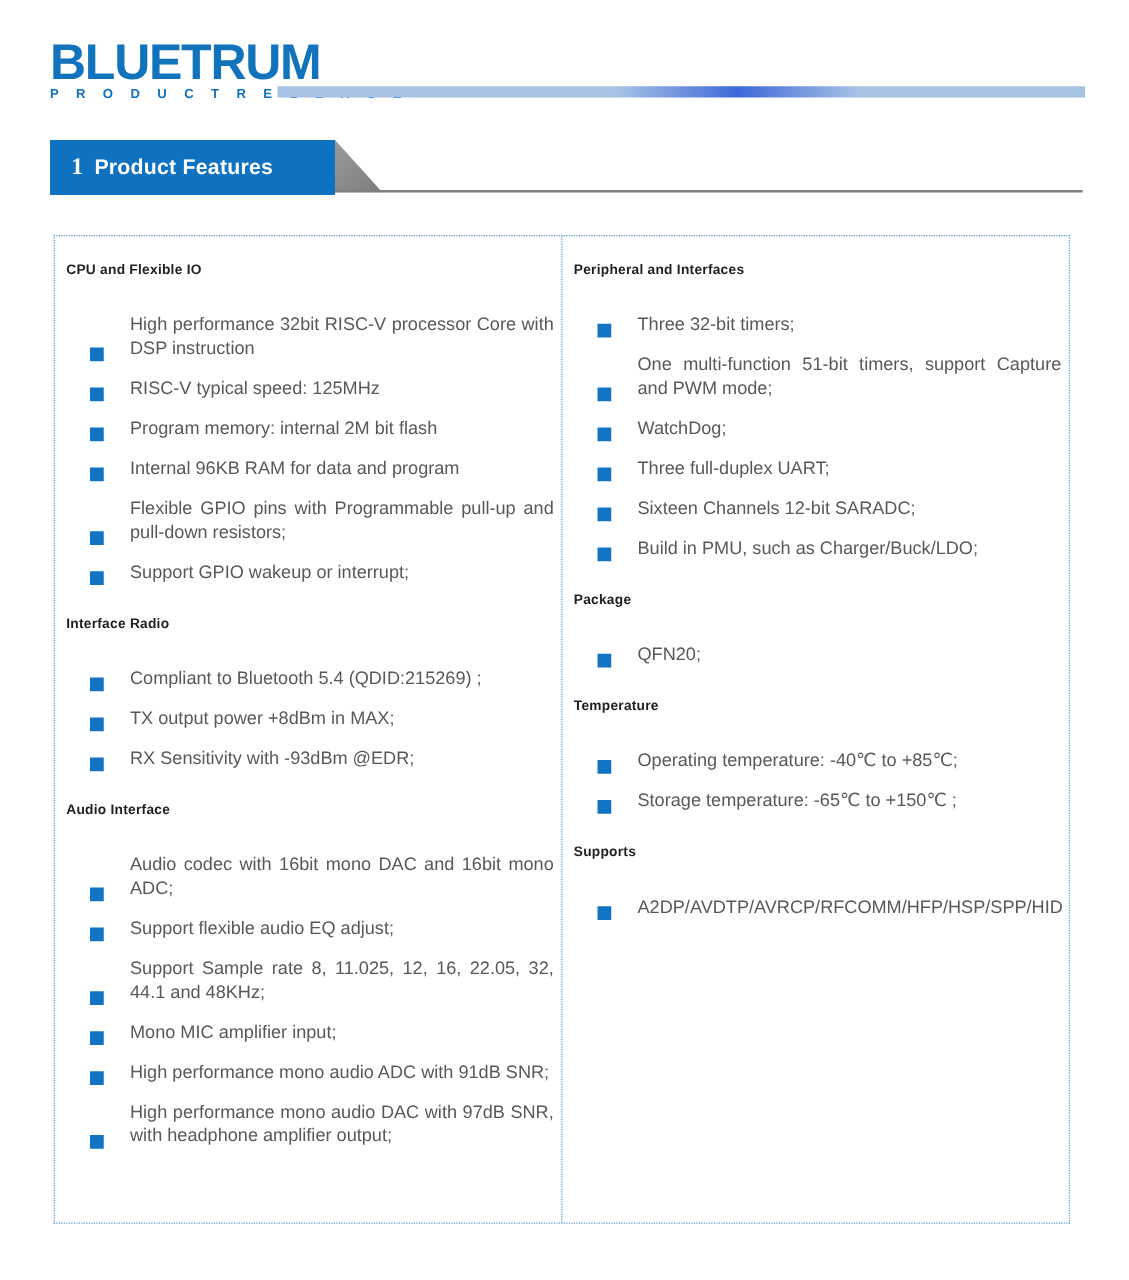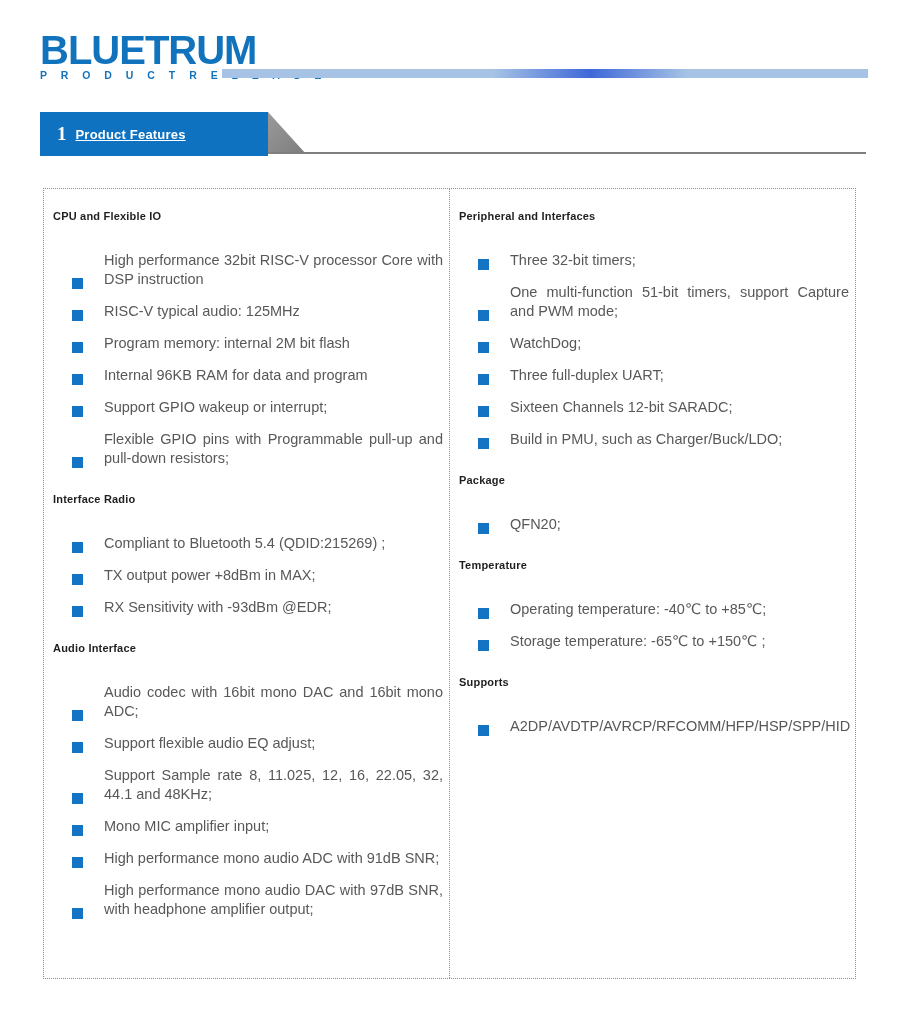--- a/index.html
+++ b/index.html
@@ -38,21 +38,21 @@
   
   .section-header{
     position:absolute;left:40px;top:112px;width:228px;height:44px;
     background:var(--header-blue);color:#ffffff;
     display:flex;align-items:center;padding-left:17px;
   }
   .sec-num{
     font-family:"Liberation Serif","DejaVu Serif",serif;
     font-size:19px;font-weight:bold;margin-right:9px;
   }
-  .sec-title{font-size:13px;font-weight:bold;letter-spacing:0.2px;text-decoration:underline;}
+  .sec-title{font-size:17px;font-weight:bold;letter-spacing:0.2px;}
   .section-triangle{
     position:absolute;left:268px;top:112px;width:38px;height:42px;
     background:linear-gradient(135deg,#9a9a9a,#7d7d7d);
     clip-path:polygon(0 0,100% 100%,0 100%);
   }
   .section-rule{
     position:absolute;left:268px;top:152px;width:598px;height:2px;
     background:var(--gray-line);
   }
   
@@ -99,37 +99,37 @@
 <div class="features-box">
   <div class="features-col left">
       <div class="feature-heading">CPU and Flexible IO</div>
       <ul class="feature-list">
         <li class="bullet-item">
           <span class="bullet-square"></span>
           <span class="bullet-text">High performance 32bit RISC-V processor Core with DSP instruction</span>
         </li>
         <li class="bullet-item">
           <span class="bullet-square"></span>
-          <span class="bullet-text">RISC-V typical audio: 125MHz</span>
+          <span class="bullet-text">RISC-V typical speed: 125MHz</span>
         </li>
         <li class="bullet-item">
           <span class="bullet-square"></span>
           <span class="bullet-text">Program memory: internal 2M bit flash</span>
         </li>
         <li class="bullet-item">
           <span class="bullet-square"></span>
           <span class="bullet-text">Internal 96KB RAM for data and program</span>
         </li>
         <li class="bullet-item">
           <span class="bullet-square"></span>
+          <span class="bullet-text">Flexible GPIO pins with Programmable pull-up and pull-down resistors;</span>
+        </li>
+        <li class="bullet-item">
+          <span class="bullet-square"></span>
           <span class="bullet-text">Support GPIO wakeup or interrupt;</span>
-        </li>
-        <li class="bullet-item">
-          <span class="bullet-square"></span>
-          <span class="bullet-text">Flexible GPIO pins with Programmable pull-up and pull-down resistors;</span>
         </li>
       </ul>
       <div class="feature-heading">Interface Radio</div>
       <ul class="feature-list">
         <li class="bullet-item">
           <span class="bullet-square"></span>
           <span class="bullet-text">Compliant to Bluetooth 5.4 (QDID:215269) ;</span>
         </li>
         <li class="bullet-item">
           <span class="bullet-square"></span>

